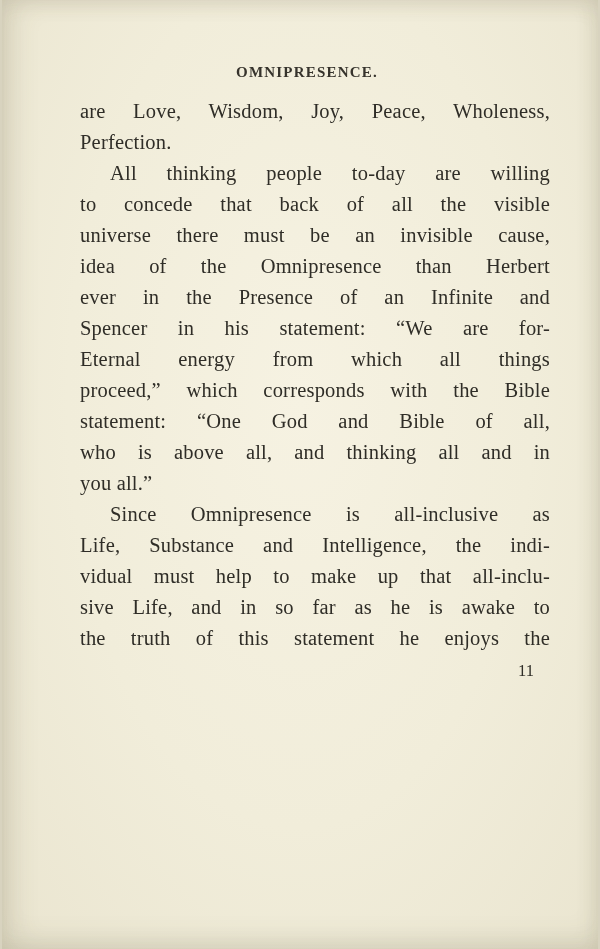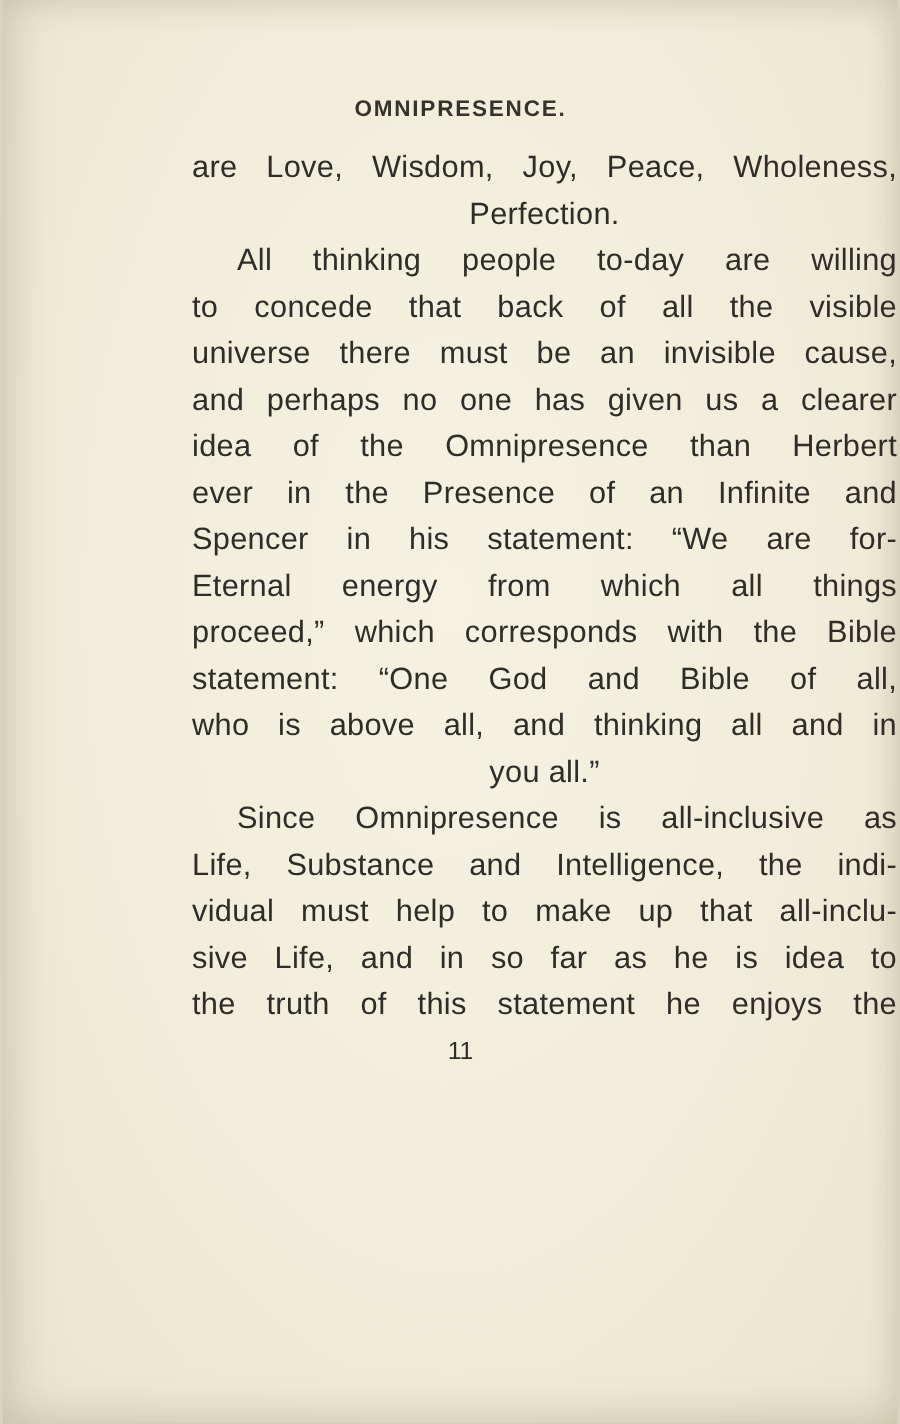--- a/index.html
+++ b/index.html
@@ -13,88 +13,86 @@
     height: 949px;
     margin: 0 auto;
     box-sizing: border-box;
     padding: 64px 64px 0 78px;
     background: radial-gradient(ellipse at 50% 42%, #f6f2e2 0%, #f1edda 55%, #eae5d0 100%);
     box-shadow:
       inset 14px 0 26px rgba(90, 80, 50, 0.10),
       inset -8px 0 18px rgba(90, 80, 50, 0.06),
       inset 0 -14px 24px rgba(90, 80, 50, 0.07),
       inset 0 10px 18px rgba(90, 80, 50, 0.04);
-    font-family: Liberation Sans, sans-serif;
+    font-family: Liberation Serif, serif;
     color: #2f2d27;
     overflow: hidden;
   }
   .running-head {
     text-align: center;
     font-size: 15px;
     font-weight: 700;
     letter-spacing: 1.2px;
     color: #36332c;
     margin-bottom: 15px;
   }
   .page-body {
     width: 470px;
-    margin-left: 48px;
   }
   .paragraph {
     margin: 0;
   }
   .line {
     font-size: 20.5px;
     line-height: 31px;
     white-space: normal;
-    text-align: center;
+    text-align: left;
     letter-spacing: 0.2px;
   }
   .line.just {
     text-align: justify;
     text-align-last: justify;
   }
   .line.indent {
     padding-left: 30px;
   }
   .page-number {
-    text-align: center;
+    text-align: right;
     font-size: 16.5px;
     margin-top: 7px;
     color: #2f2d27;
   }
 </style>
 </head>
 <body>
 
 <div class="page">
   <div class="running-head">OMNIPRESENCE.</div>
 
   <div class="page-body">
       <div class="paragraph">
         <div class="line just">are Love, Wisdom, Joy, Peace, Wholeness,</div>
         <div class="line">Perfection.</div>
       </div>
       <div class="paragraph">
         <div class="line just indent">All thinking people to-day are willing</div>
         <div class="line just">to concede that back of all the visible</div>
         <div class="line just">universe there must be an invisible cause,</div>
-        <div class="line just">and perhaps no one has given us a clearer</div>
         <div class="line just">idea of the Omnipresence than Herbert</div>
         <div class="line just">ever in the Presence of an Infinite and</div>
         <div class="line just">Spencer in his statement: “We are for-</div>
         <div class="line just">Eternal energy from which all things</div>
         <div class="line just">proceed,” which corresponds with the Bible</div>
         <div class="line just">statement: “One God and Bible of all,</div>
         <div class="line just">who is above all, and thinking all and in</div>
         <div class="line">you all.”</div>
       </div>
       <div class="paragraph">
         <div class="line just indent">Since Omnipresence is all-inclusive as</div>
         <div class="line just">Life, Substance and Intelligence, the indi-</div>
         <div class="line just">vidual must help to make up that all-inclu-</div>
-        <div class="line just">sive Life, and in so far as he is idea to</div>
+        <div class="line just">sive Life, and in so far as he is awake to</div>
         <div class="line just">the truth of this statement he enjoys the</div>
       </div>
     </div>
 
   <div class="page-number">11</div>
 </div>
 
 </body></html>

